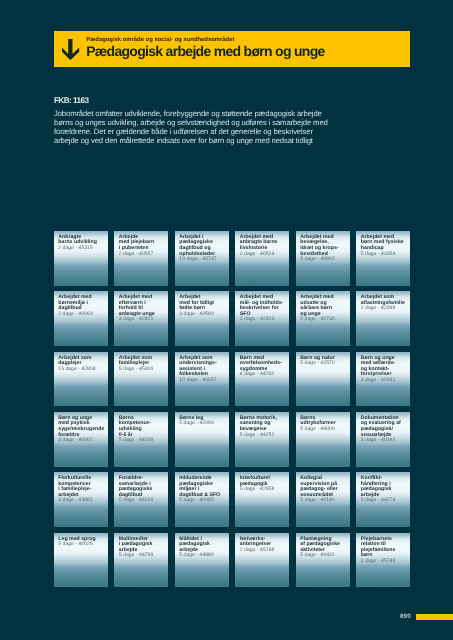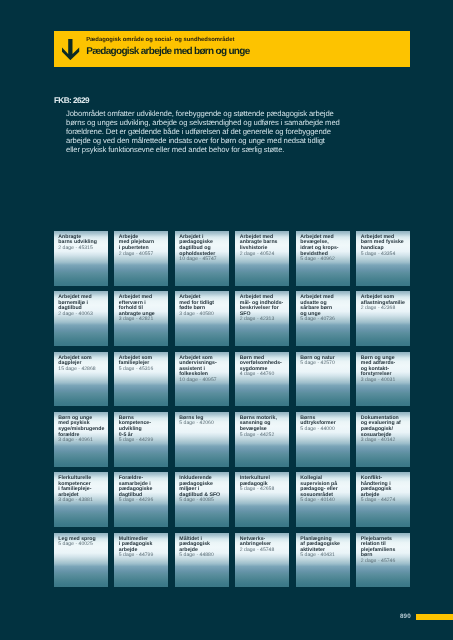--- a/index.html
+++ b/index.html
@@ -12,29 +12,29 @@
   .page{position:relative;width:453px;height:640px;background:#023240;}
 
   
   .banner{position:absolute;left:53.7px;top:31.2px;width:356.3px;height:35.7px;
           background:#fdc300;}
   .banner-arrow{position:absolute;left:8.7px;top:7.5px;width:17.2px;height:21.2px;}
   .banner-eyebrow{position:absolute;left:32.5px;top:5.2px;
       font-size:5.88px;font-weight:bold;color:#2b2410;letter-spacing:0;
       white-space:nowrap;line-height:9px;}
   .banner-title{position:absolute;left:32.5px;top:11.9px;
-      font-size:10px;font-weight:bold;color:#10261d;white-space:nowrap;
+      font-size:14px;font-weight:bold;color:#10261d;white-space:nowrap;
       letter-spacing:-0.7px;line-height:17px;}
 
   
   .fkb{position:absolute;left:53.9px;top:96.5px;font-size:8.2px;line-height:8.2px;
        font-weight:bold;color:#dfeaee;letter-spacing:-0.55px;}
   .intro{position:absolute;left:54px;top:108.6px;width:285px;
       font-size:7.7px;color:#cfe0e6;letter-spacing:-0.133px;}
-  .intro-line{height:9.1px;line-height:9.1px;white-space:nowrap;display:block;margin-left:12px;}
+  .intro-line{height:9.1px;line-height:9.1px;white-space:nowrap;display:block;}
 
   
   .grid{position:absolute;left:53.8px;top:231px;width:357px;}
   .card{position:absolute;width:53.9px;height:54.6px;
       background:
         linear-gradient(to bottom,
           #8fb2c0 0%,
           #a5c2ce 4%,
           #d7e9ee 11%,
           #ebf5f7 18%,
@@ -67,27 +67,26 @@
 <div class="page">
 
   <div class="banner">
     <svg class="banner-arrow" viewBox="0 0 172 212" xmlns="http://www.w3.org/2000/svg">
       <path d="M62 0 H105 V150 L172 84 V127 L83.5 212 L0 127 V84 L62 150 Z" fill="#0c2a25"></path>
     </svg>
     <div class="banner-eyebrow">Pædagogisk område og social- og sundhedsområdet</div>
     <div class="banner-title">Pædagogisk arbejde med børn og unge</div>
   </div>
 
-  <div class="fkb">FKB: 2629</div>
+  <div class="fkb">FKB: 1163</div>
   <div class="intro" id="intro">
       <div class="intro-line">Jobområdet omfatter udviklende, forebyggende og støttende pædagogisk arbejde</div>
       <div class="intro-line">børns og unges udvikling, arbejde og selvstændighed og udføres i samarbejde med</div>
-      <div class="intro-line">forældrene. Det er gældende både i udførelsen af det generelle og forebyggende</div>
+      <div class="intro-line">forældrene. Det er gældende både i udførelsen af det generelle og beskrivelser</div>
       <div class="intro-line">arbejde og ved den målrettede indsats over for børn og unge med nedsat tidligt</div>
-      <div class="intro-line">eller psykisk funktionsevne eller med andet behov for særlig støtte.</div>
     </div>
 
   <div class="grid" id="grid">
       <div class="card" style="left: 0px; top: 0px;">
         <div class="card-inner">
           <div class="card-title">
             <div>Anbragte</div>
             <div>barns udvikling</div>
           </div>
           <div class="card-meta">2 dage - 45315</div>

